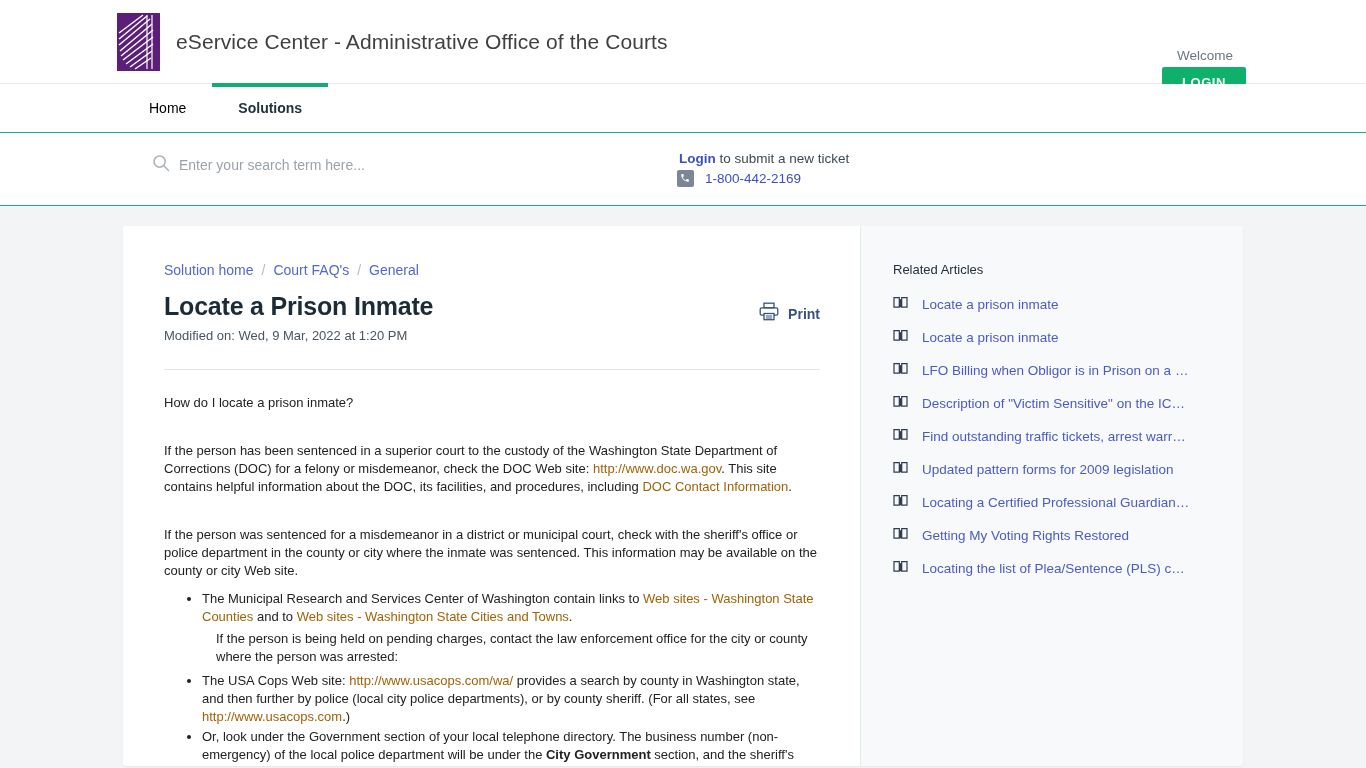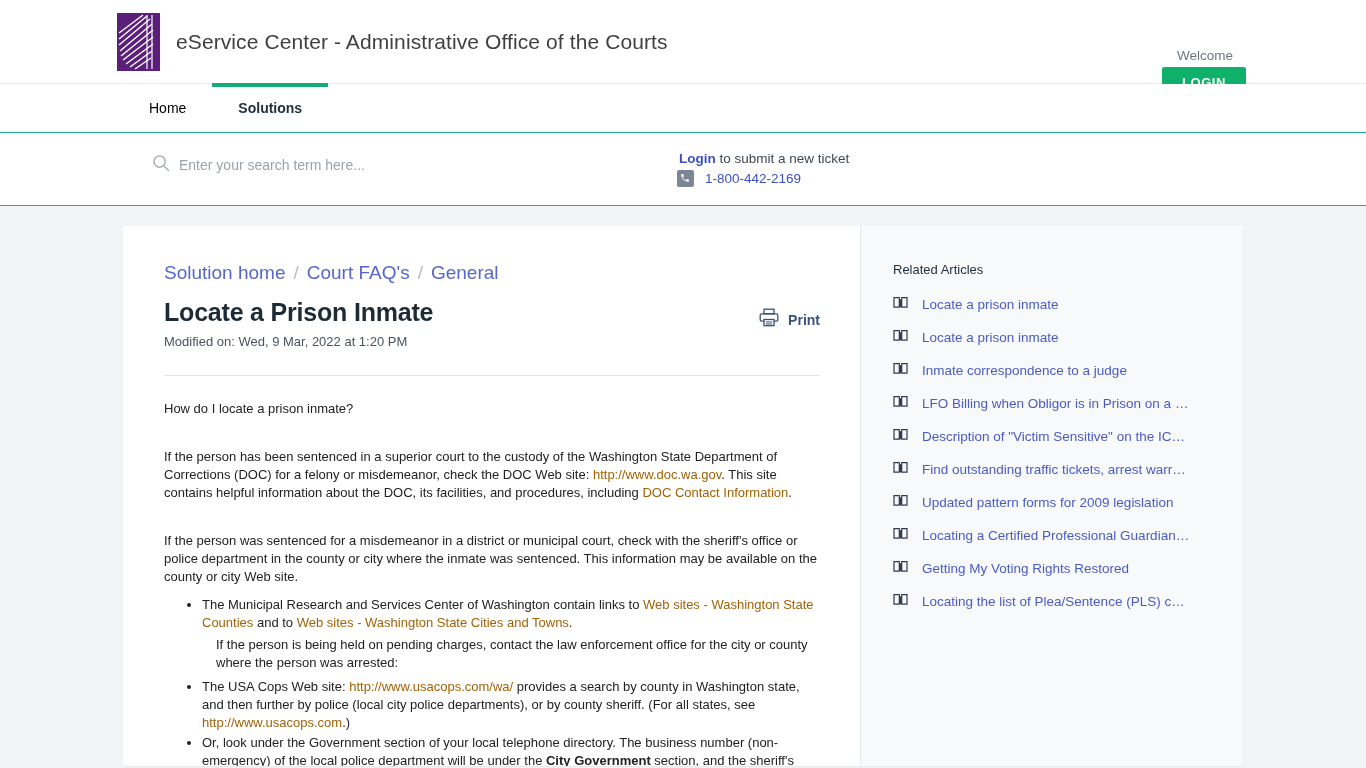--- a/index.html
+++ b/index.html
@@ -199,21 +199,21 @@
   }
   .aside {
     flex: 1;
     background: #f8f9fa;
     border-left: 1px solid #e6e9eb;
     padding: 36px 22px 0 32px;
   }
 
   
   .crumbs {
-    font-size: 19px;
+    font-size: 14px;
     color: #9aa3ab;
     margin-bottom: 14px;
     white-space: nowrap;
   }
   .crumbs a { color: #5566cc; text-decoration: none; }
   .crumbs .sep { margin: 0 8px; color: #b6bcc2; }
 
   .title-row { position: relative; }
   .article-title {
     font-size: 25px;
@@ -425,28 +425,20 @@
                 <rect x="6.3" y="3.2" width="2.4" height="8" fill="#2e3b4e"></rect>
               </svg></span>
           <span class="rel-label">Locate a prison inmate</span>
         </li>
         <li class="rel-item">
           <span class="rel-icon"><svg width="15" height="13" viewBox="0 0 15 13">
                 <path d="M1 1.6h5.3v9.6H1z" fill="none" stroke="#2e3b4e" stroke-width="1.2"></path>
                 <path d="M8.7 1.6H14v9.6H8.7z" fill="none" stroke="#2e3b4e" stroke-width="1.2"></path>
                 <rect x="6.3" y="3.2" width="2.4" height="8" fill="#2e3b4e"></rect>
               </svg></span>
-          <span class="rel-label">Inmate correspondence to a judge</span>
-        </li>
-        <li class="rel-item">
-          <span class="rel-icon"><svg width="15" height="13" viewBox="0 0 15 13">
-                <path d="M1 1.6h5.3v9.6H1z" fill="none" stroke="#2e3b4e" stroke-width="1.2"></path>
-                <path d="M8.7 1.6H14v9.6H8.7z" fill="none" stroke="#2e3b4e" stroke-width="1.2"></path>
-                <rect x="6.3" y="3.2" width="2.4" height="8" fill="#2e3b4e"></rect>
-              </svg></span>
           <span class="rel-label">LFO Billing when Obligor is in Prison on a Di…</span>
         </li>
         <li class="rel-item">
           <span class="rel-icon"><svg width="15" height="13" viewBox="0 0 15 13">
                 <path d="M1 1.6h5.3v9.6H1z" fill="none" stroke="#2e3b4e" stroke-width="1.2"></path>
                 <path d="M8.7 1.6H14v9.6H8.7z" fill="none" stroke="#2e3b4e" stroke-width="1.2"></path>
                 <rect x="6.3" y="3.2" width="2.4" height="8" fill="#2e3b4e"></rect>
               </svg></span>
           <span class="rel-label">Description of "Victim Sensitive" on the ICA…</span>
         </li>

